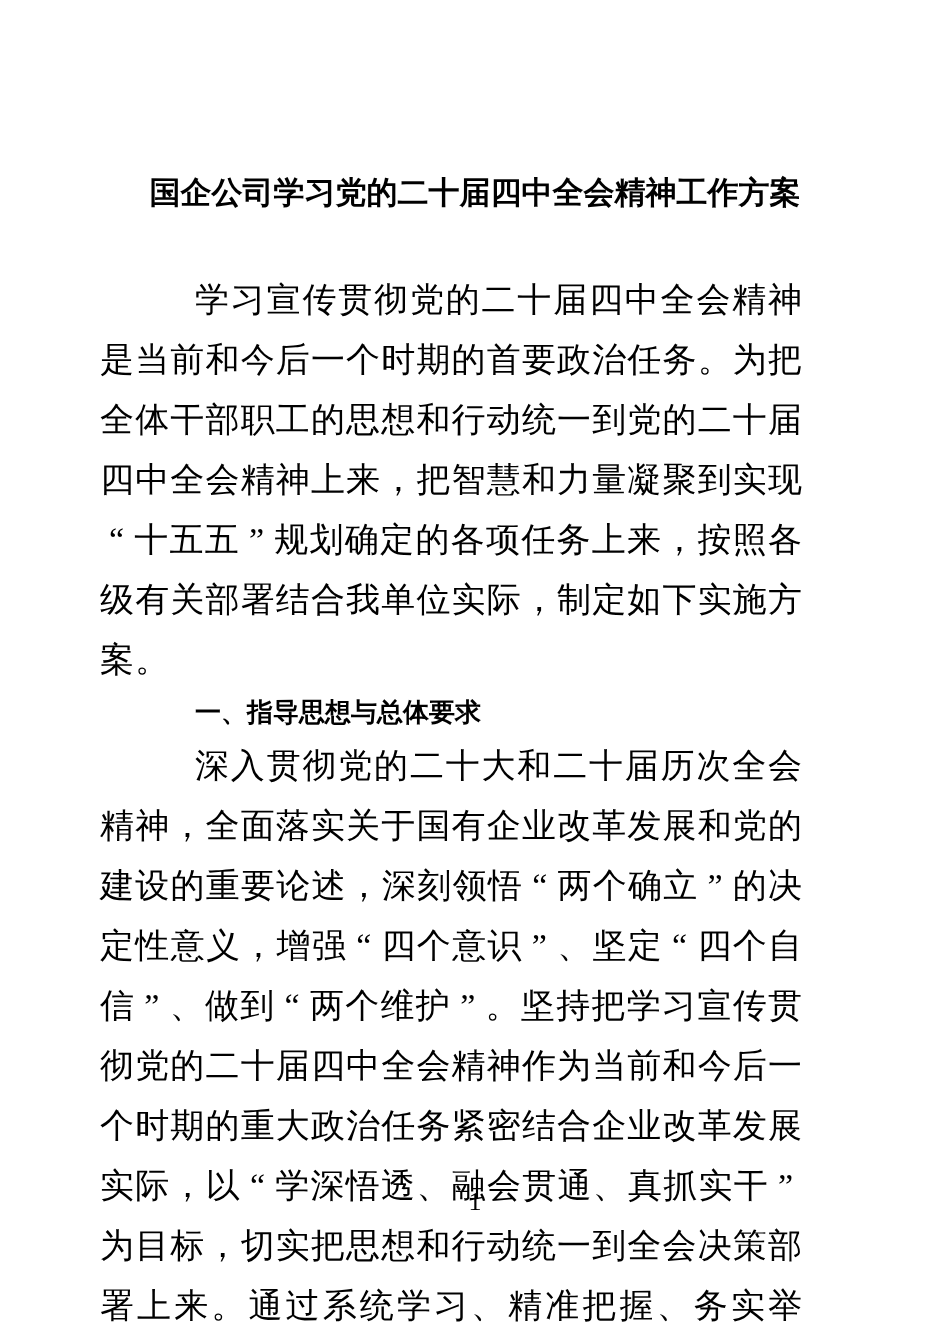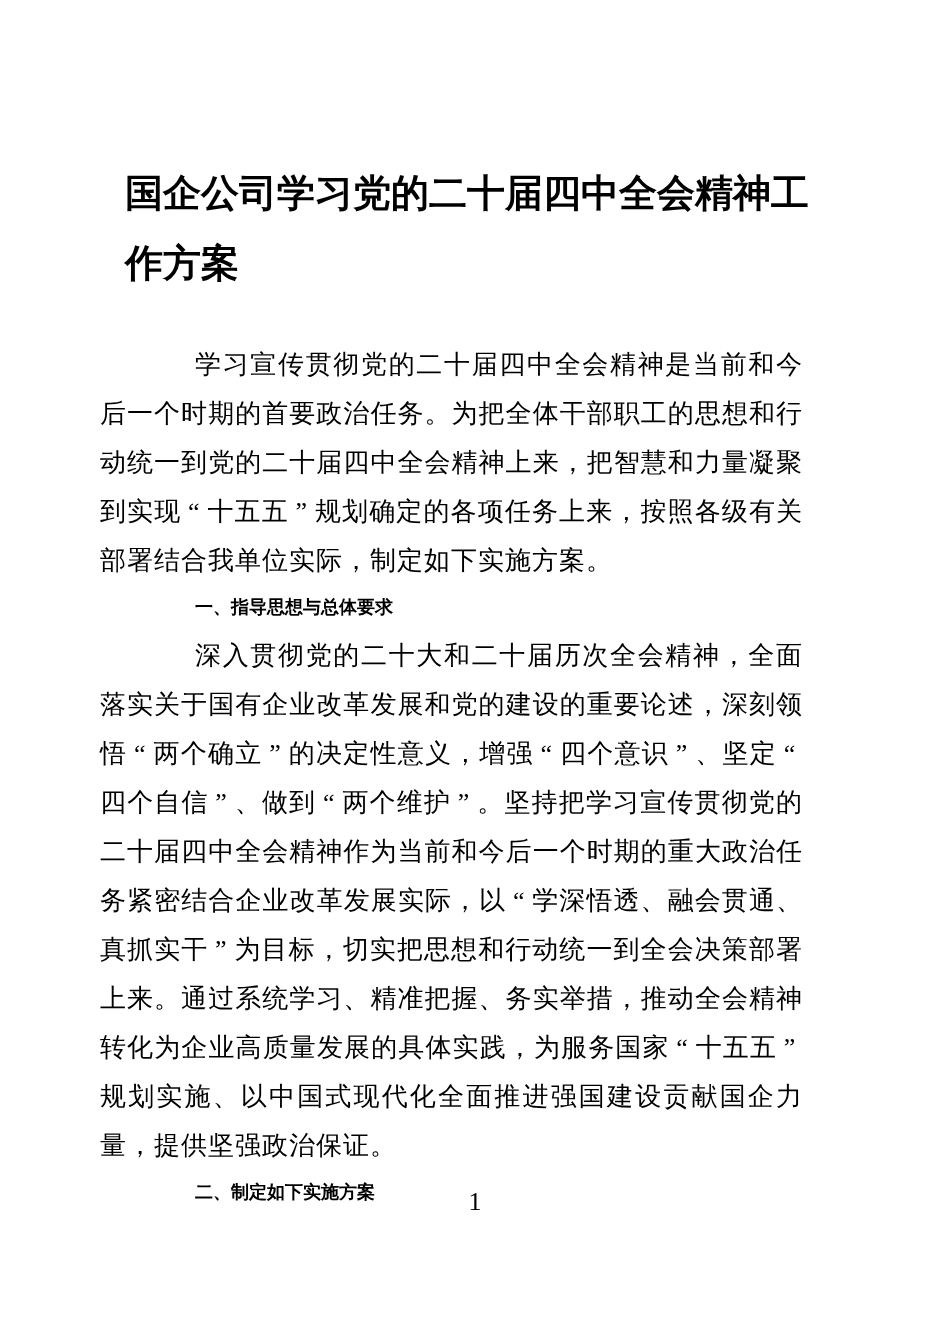--- a/index.html
+++ b/index.html
@@ -12,46 +12,46 @@
     width: 950px;
     height: 1344px;
     background: #ffffff;
     overflow: hidden;
     color: #000000;
   }
   .doc-title {
     margin: 158px auto 0 auto;
     width: 700px;
     font-family: "Liberation Serif", "DejaVu Serif", serif;
-    font-size: 38px;
+    font-size: 31px;
     line-height: 70px;
     font-weight: 700;
-    text-align: left;
+    text-align: center;
     letter-spacing: 0;
   }
   .column {
     margin-left: 100px;
     margin-top: 42px;
     width: 703px;
   }
   .para {
     margin: 0;
     font-family: "Liberation Serif", "DejaVu Serif", serif;
-    font-size: 26px;
-    line-height: 49px;
+    font-size: 34px;
+    line-height: 60px;
     letter-spacing: 1px;
     text-align: justify;
     text-indent: 95px;
     font-weight: 400;
     word-break: normal;
   }
   .heading {
     margin: 0;
     font-family: "Liberation Sans", "DejaVu Sans", sans-serif;
-    font-size: 18px;
+    font-size: 26px;
     line-height: 45.5px;
     letter-spacing: 0;
     font-weight: 700;
     text-indent: 95px;
   }
   
   .fw {
     display: inline-block;
     width: 1em;
     text-align: center;

